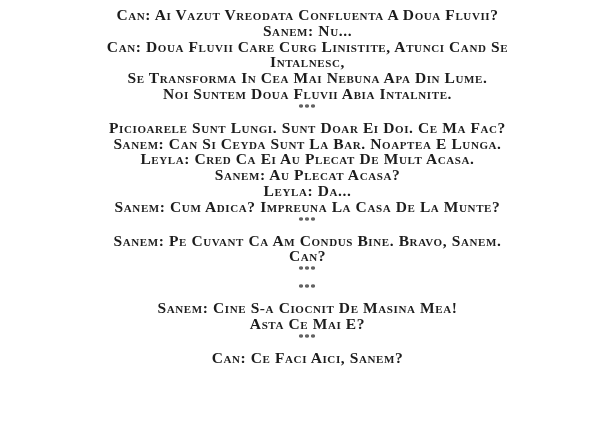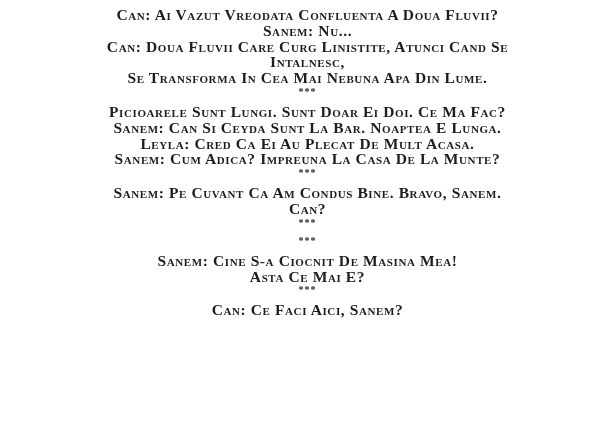--- a/index.html
+++ b/index.html
@@ -53,24 +53,27 @@
 </head>
 <body>
 
 <div class="page">
   <div class="dialogue">
       <div class="line">Can: Ai Vazut Vreodata Confluenta A Doua Fluvii?</div>
       <div class="line">Sanem: Nu...</div>
       <div class="line">Can: Doua Fluvii Care Curg Linistite, Atunci Cand Se</div>
       <div class="line">Intalnesc,</div>
       <div class="line">Se Transforma In Cea Mai Nebuna Apa Din Lume.</div>
+      <div class="line">Noi Suntem Doua Fluvii Abia Intalnite.</div>
       <div class="sep">***</div>
       <div class="line">Picioarele Sunt Lungi. Sunt Doar Ei Doi. Ce Ma Fac?</div>
       <div class="line">Sanem: Can Si Ceyda Sunt La Bar. Noaptea E Lunga.</div>
       <div class="line">Leyla: Cred Ca Ei Au Plecat De Mult Acasa.</div>
+      <div class="line">Sanem: Au Plecat Acasa?</div>
+      <div class="line">Leyla: Da...</div>
       <div class="line">Sanem: Cum Adica? Impreuna La Casa De La Munte?</div>
       <div class="sep">***</div>
       <div class="line">Sanem: Pe Cuvant Ca Am Condus Bine. Bravo, Sanem.</div>
       <div class="line">Can?</div>
       <div class="sep">***</div>
       <div class="sep">***</div>
       <div class="line">Sanem: Cine S-a Ciocnit De Masina Mea!</div>
       <div class="line">Asta Ce Mai E?</div>
       <div class="sep">***</div>
       <div class="line">Can: Ce Faci Aici, Sanem?</div>

